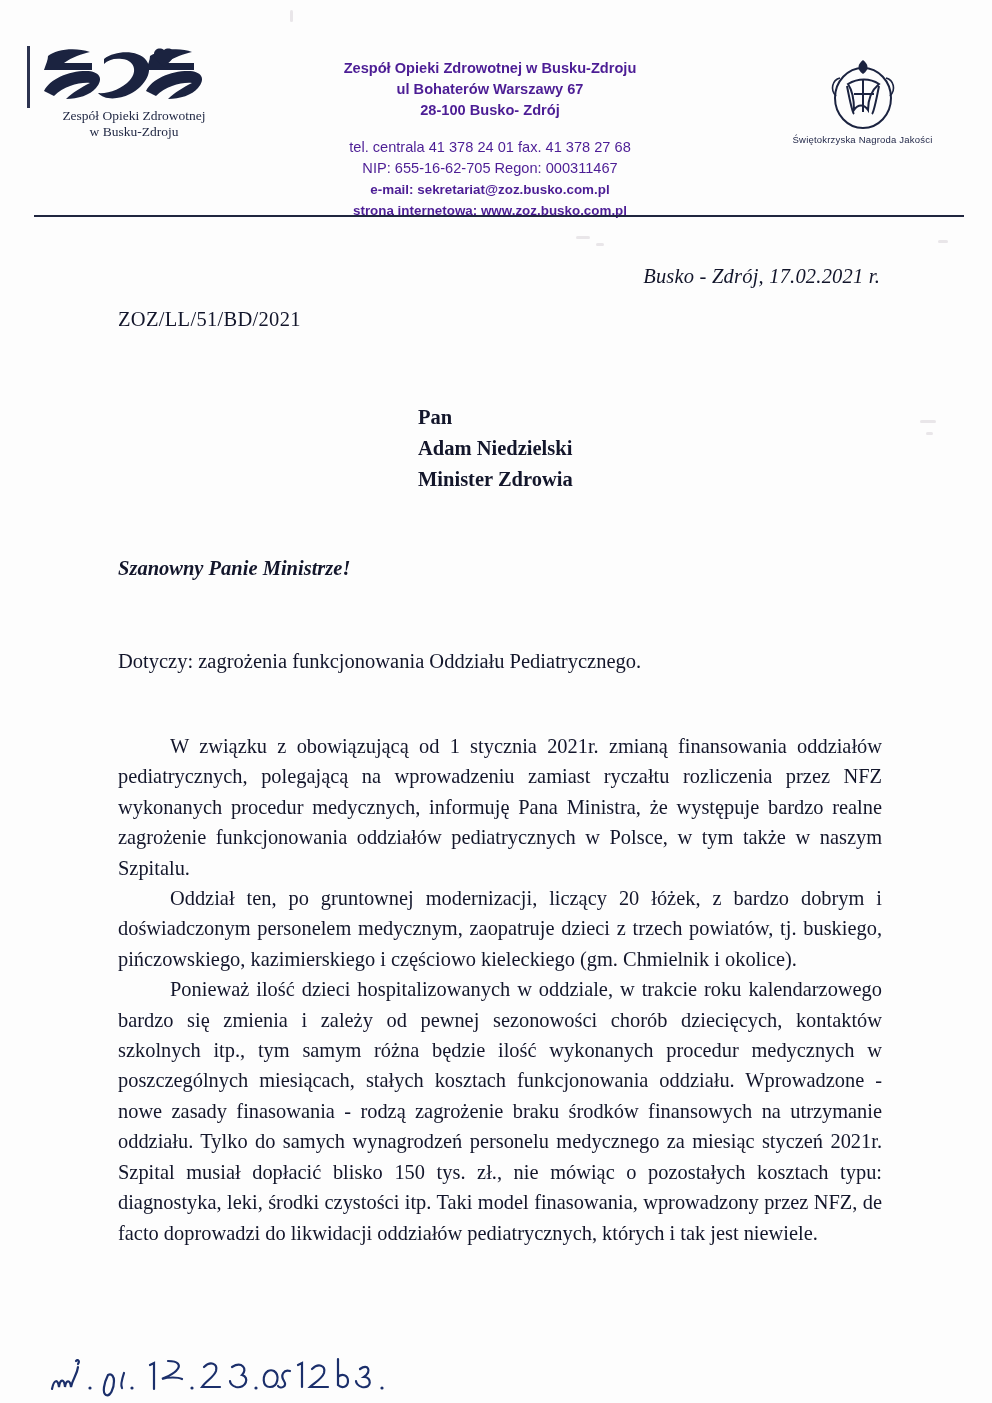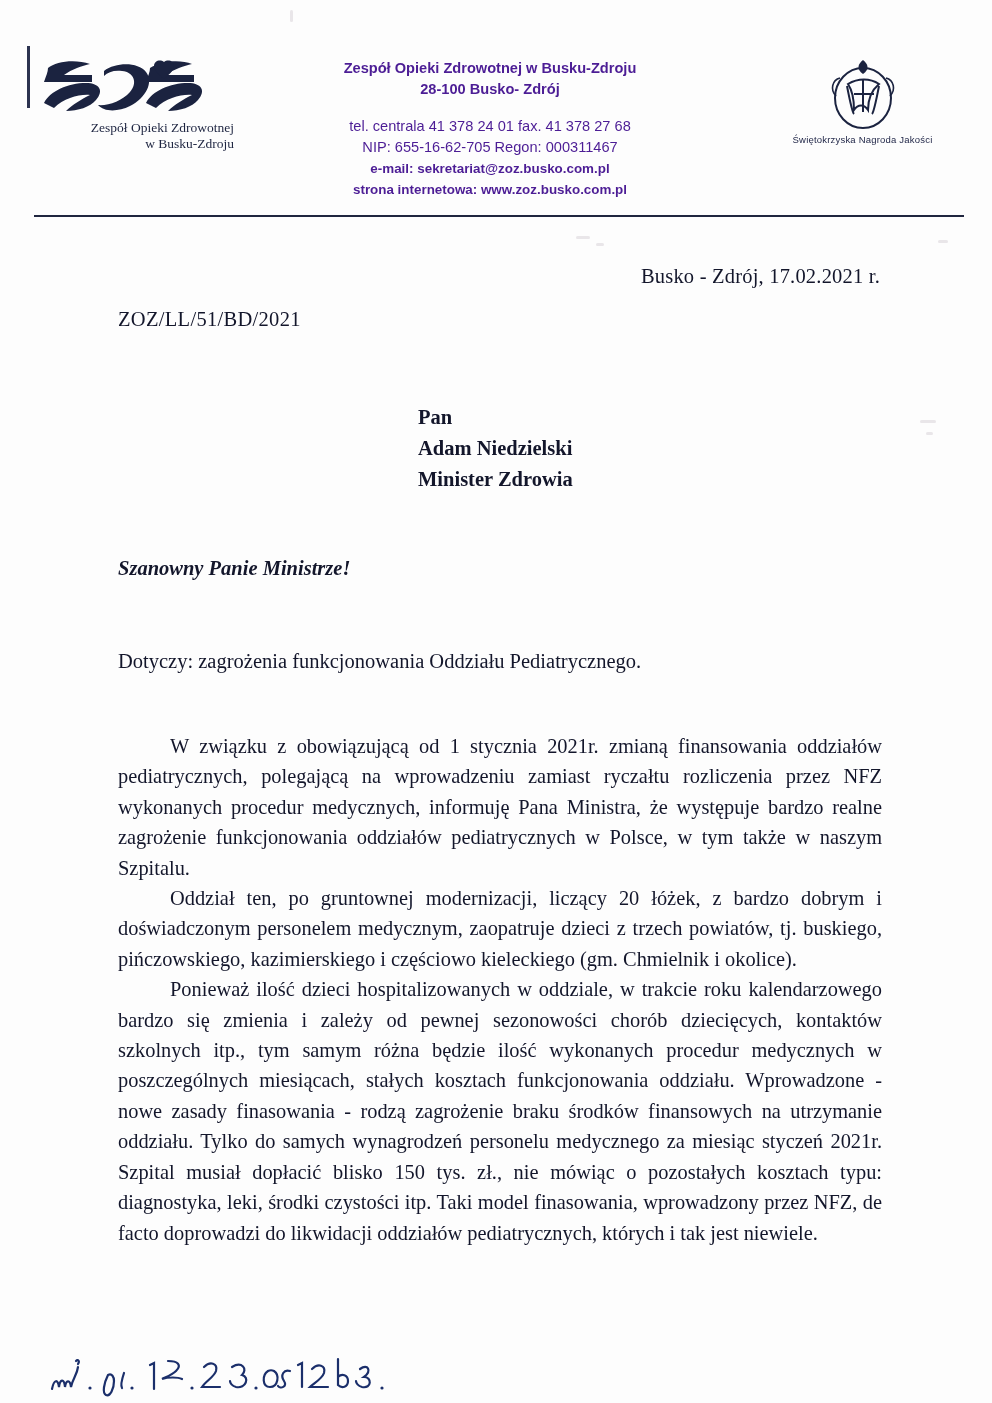--- a/index.html
+++ b/index.html
@@ -48,23 +48,23 @@
     top: 175px;
     width: 930px;
     height: 2px;
     background: #20263f;
   }
 
   
   .logo-block {
     position: absolute;
     left: 34px;
-    top: 18px;
+    top: 6px;
     width: 200px;
-    text-align: right;
+    text-align: center;
   }
   .logo-mark {
     position: relative;
     height: 58px;
     width: 185px;
     margin: 0 auto;
   }
   .logo-text {
     font-family: "Liberation Serif", serif;
     font-size: 13.5px;
@@ -131,20 +131,21 @@
 
   
   .place-date {
     position: absolute;
     left: 0;
     top: 265px;
     width: 880px;
     text-align: right;
     font-size: 20.5px;
     letter-spacing: .2px;
+    font-style: italic;
   }
 
   .ref-no {
     position: absolute;
     left: 118px;
     top: 308px;
     font-size: 20.5px;
     letter-spacing: .3px;
   }
 
@@ -234,20 +235,21 @@
         </svg>
       </div>
       <div class="logo-text">
         <div>Zespół Opieki Zdrowotnej</div>
         <div>w Busku-Zdroju</div>
       </div>
     </div>
 
     <div class="center-block">
       <div class="ln">Zespół Opieki Zdrowotnej w Busku-Zdroju</div>
+      <div class="ln">ul Bohaterów Warszawy 67</div>
       <div class="ln">28-100 Busko- Zdrój</div>
       <div class="ln reg sp">tel. centrala 41 378 24 01 fax. 41 378 27 68</div>
       <div class="ln reg">NIP: 655-16-62-705       Regon: 000311467</div>
       <div class="ln small">e-mail: sekretariat@zoz.busko.com.pl</div>
       <div class="ln small">strona internetowa: www.zoz.busko.com.pl</div>
     </div>
 
     <div class="award-block">
       <div class="award-emblem">
         <svg width="78" height="82" viewBox="0 0 78 82" xmlns="http://www.w3.org/2000/svg">

